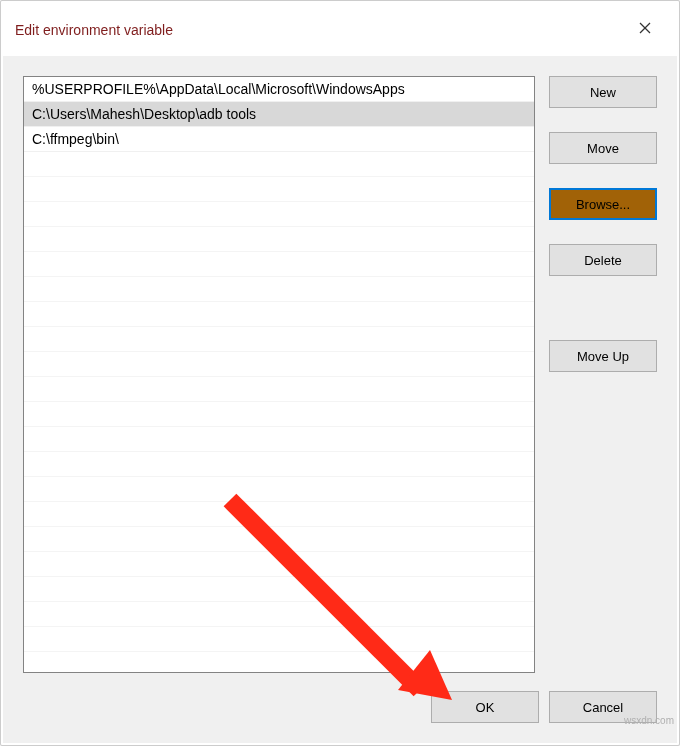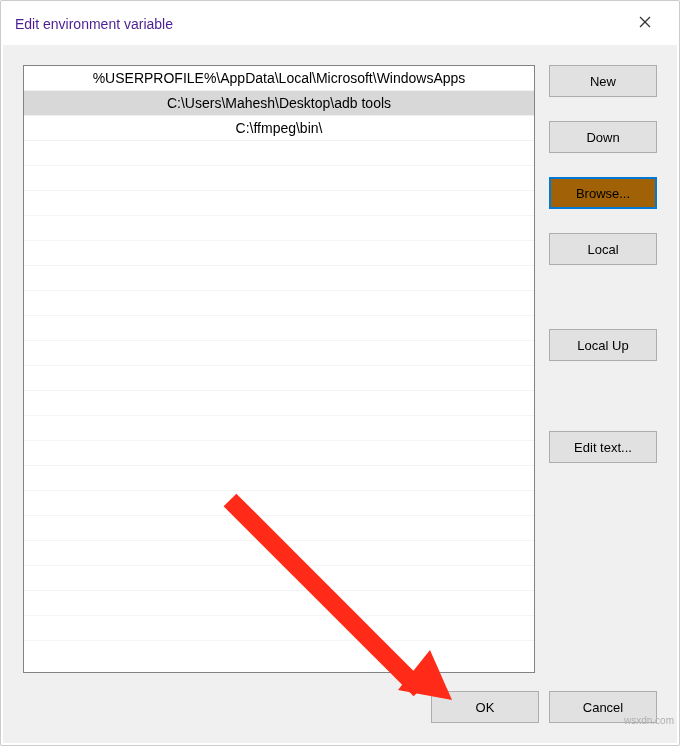--- a/index.html
+++ b/index.html
@@ -17,27 +17,27 @@
       width: 680px;
       height: 746px;
       background: #ffffff;
       border: 1px solid #cccccc;
       border-radius: 2px;
       display: flex;
       flex-direction: column;
       position: relative;
     }
     .titlebar {
-      height: 44px;
+      height: 55px;
       display: flex;
       align-items: center;
       justify-content: space-between;
       padding: 0 14px 0 14px;
       font-size: 14px;
-      color: #4c1d95;
+      color: #7f1d1d;
     }
     .titlebar .title { padding-top: 2px; }
     .close-btn {
       width: 40px;
       height: 30px;
       display: flex;
       align-items: center;
       justify-content: center;
       font-size: 16px;
       cursor: pointer;
@@ -66,21 +66,20 @@
     .list-item {
       height: 25px;
       line-height: 25px;
       padding: 0 8px;
       font-size: 14px;
       border-bottom: 1px solid #f0f0f0;
       white-space: nowrap;
       overflow: hidden;
       text-overflow: ellipsis;
       cursor: default;
-      text-align: center;
     }
     .list-item.selected {
       background: #d8d8d8;
     }
     .list-item.empty {
       border-bottom: 1px solid #f4f4f4;
     }
     .side-buttons {
       width: 108px;
       display: flex;
@@ -168,30 +167,29 @@
           <div class="list-item empty"></div>
           <div class="list-item empty"></div>
           <div class="list-item empty"></div>
           <div class="list-item empty"></div>
           <div class="list-item empty"></div>
           <div class="list-item empty"></div>
         </div>
       <div class="side-buttons">
         <button class="btn">New</button>
         <div style="height:14px"></div>
-        <button class="btn">Down</button>
+        <button class="btn">Move</button>
         <div style="height:14px"></div>
         <button class="btn focused">Browse...</button>
         <div style="height:14px"></div>
-        <button class="btn">Local</button>
+        <button class="btn">Delete</button>
         <div class="gap-small"></div>
-        <button class="btn">Local Up</button>
+        <button class="btn">Move Up</button>
         <div style="height:14px"></div>
         <div class="gap-large"></div>
-        <button class="btn">Edit text...</button>
       </div>
     </div>
     <div class="footer">
       <button class="btn">OK</button>
       <button class="btn">Cancel</button>
     </div>
   </div>
 </div>
 
 <svg class="arrow-overlay" width="260" height="240">

